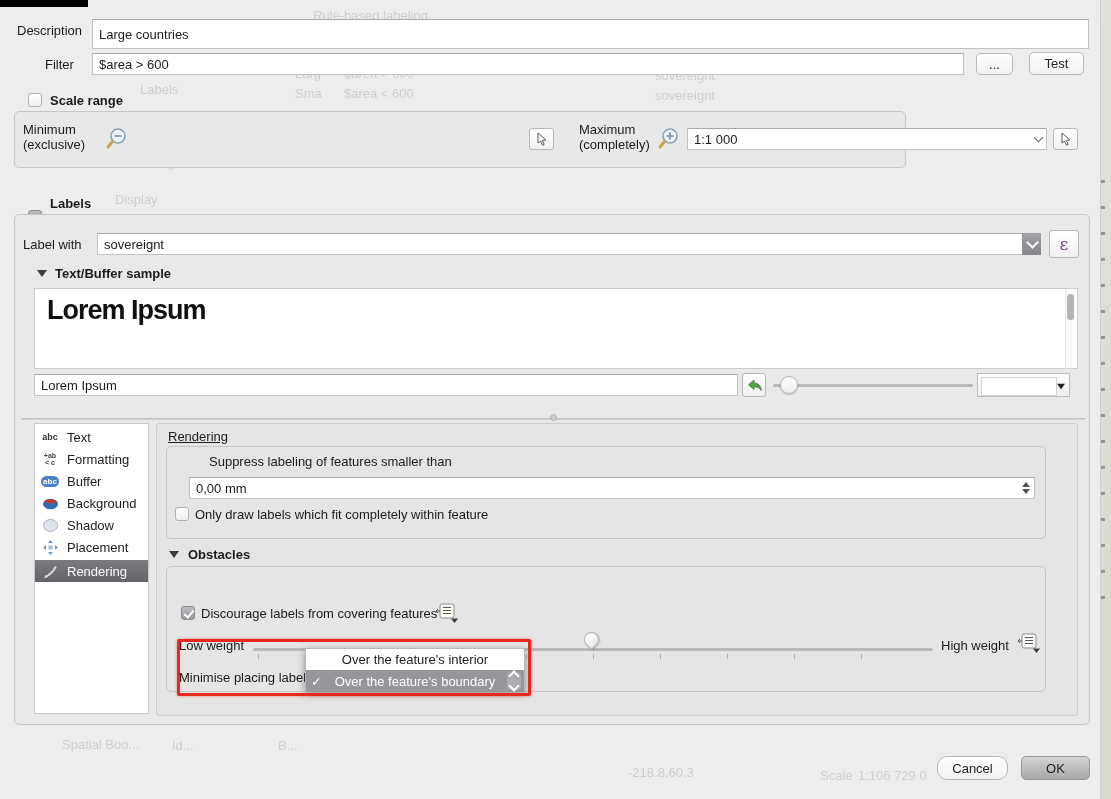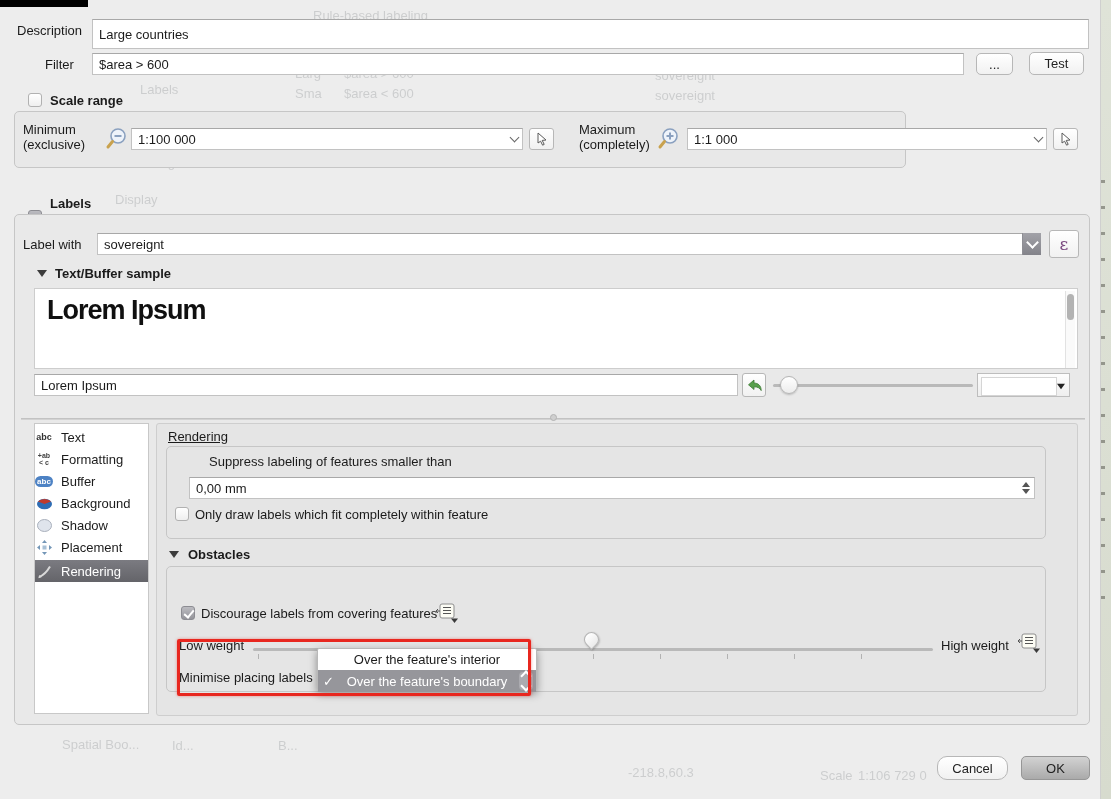--- a/index.html
+++ b/index.html
@@ -20,23 +20,23 @@
   .tri{width:0;height:0;border-left:5px solid transparent;border-right:5px solid transparent;border-top:7px solid #3c3c3c;}
   .ghost{position:absolute;color:#83878a;opacity:.30;font-size:13px;white-space:nowrap;}
   .combo-btn{position:absolute;right:0;top:0;bottom:0;width:18px;background:linear-gradient(#a2a2a8,#83838a);
        border-left:1px solid #8e8e94;display:flex;align-items:center;justify-content:center;}
   .chev-dn{width:7px;height:7px;border:solid #fff;border-width:0 0 2px 2px;transform:rotate(-45deg);margin-top:-3px;}
   .plainchev{width:6px;height:6px;border:solid #666;border-width:0 0 1.6px 1.6px;transform:rotate(-45deg);margin-top:-2px;}
   .slider-track{background:#b9b9b9;height:3px;border-radius:2px;}
   .ticks{background:repeating-linear-gradient(90deg,#b2b2b2 0 1px,transparent 1px 67px);}
   .pin{width:15px;height:15px;background:linear-gradient(#ffffff,#eaeaea);border:1px solid #b4b4b4;
        border-radius:50% 50% 50% 0;transform:rotate(-45deg);box-shadow:0 1px 2px rgba(0,0,0,.25);}
-  .listrow{height:22px;display:flex;align-items:center;gap:8px;padding-left:0;position:relative;}
+  .listrow{height:22px;display:flex;align-items:center;gap:8px;padding-left:6px;position:relative;}
   .red-rect{border:3px solid #e8271f;border-radius:2px;box-shadow:0 0 3px rgba(232,39,31,.5);}
-  .popup{background:#fff;border:1px solid #b9b9b9;border-radius:2px;box-shadow:0 3px 9px rgba(0,0,0,.4);margin-left:12px;}
+  .popup{background:#fff;border:1px solid #b9b9b9;border-radius:2px;box-shadow:0 3px 9px rgba(0,0,0,.4);}
   .popup-sel{background:#96969b;color:#fff;}
   .spin{display:flex;flex-direction:column;justify-content:center;align-items:center;gap:2px;}
   .spin .up{width:0;height:0;border-left:4px solid transparent;border-right:4px solid transparent;border-bottom:5px solid #555;}
   .spin .dn{width:0;height:0;border-left:4px solid transparent;border-right:4px solid transparent;border-top:5px solid #555;}
   .wchev-up{width:6px;height:6px;border:solid #fff;border-width:2px 2px 0 0;transform:rotate(-45deg);}
   .wchev-dn{width:6px;height:6px;border:solid #fff;border-width:0 0 2px 2px;transform:rotate(-45deg);}
 </style>
 </head>
 <body>
 
@@ -89,26 +89,20 @@
       <div>Minimum</div>
         <div>(exclusive)</div>
     </div>
     <div class="abs" style="left:88px;top:15px;">
       <svg width="26" height="24">
           <circle cx="15" cy="9" r="7" fill="#eef3fa" stroke="#8aa0bf" stroke-width="1.6"></circle>
           <line x1="11.5" y1="9" x2="18.5" y2="9" stroke="#8aa0bf" stroke-width="2"></line>
           <line x1="9.5" y1="14.5" x2="5" y2="20" stroke="#c9a24e" stroke-width="3" stroke-linecap="round"></line>
         </svg>
     </div>
-    <div class="abs" style="left:116px;top:16px;width:392px;height:22px;">
-      <input class="input" style="width: 100%; height: 100%; padding-right: 20px;" value="1:100 000">
-      <div class="abs" style="right:5px;top:8px;">
-          <div class="plainchev"></div>
-        </div>
-    </div>
     <div class="abs btn" style="left:514px;top:16px;width:25px;height:22px;border-radius:3px;">
       <svg width="14" height="14" viewBox="0 0 14 14">
           <path d="M3 1 L11 8 L7.2 8.4 L9.2 12.4 L7.6 13.2 L5.6 9.2 L3 11 Z" fill="#fff" stroke="#5a5a5a" stroke-width="1"></path>
         </svg>
     </div>
 
     <div class="abs lbl" style="left:564px;top:10px;line-height:15px;">
       <div>Maximum</div>
         <div>(completely)</div>
     </div>

